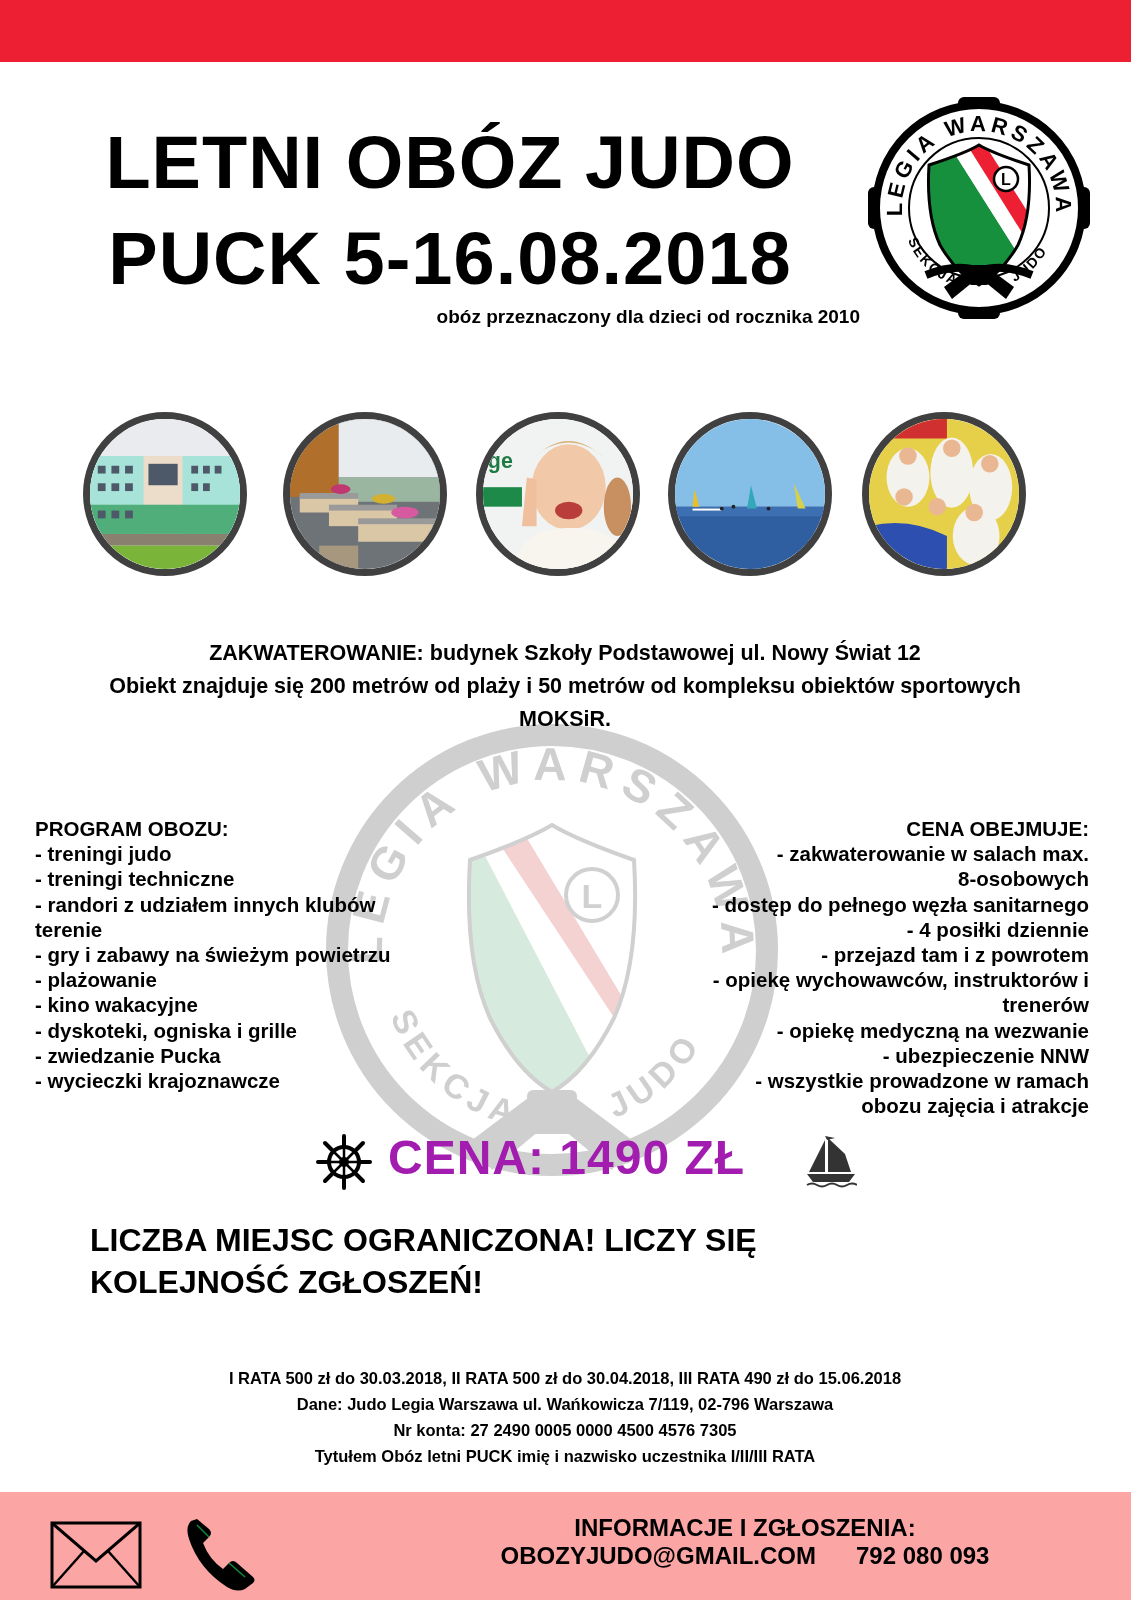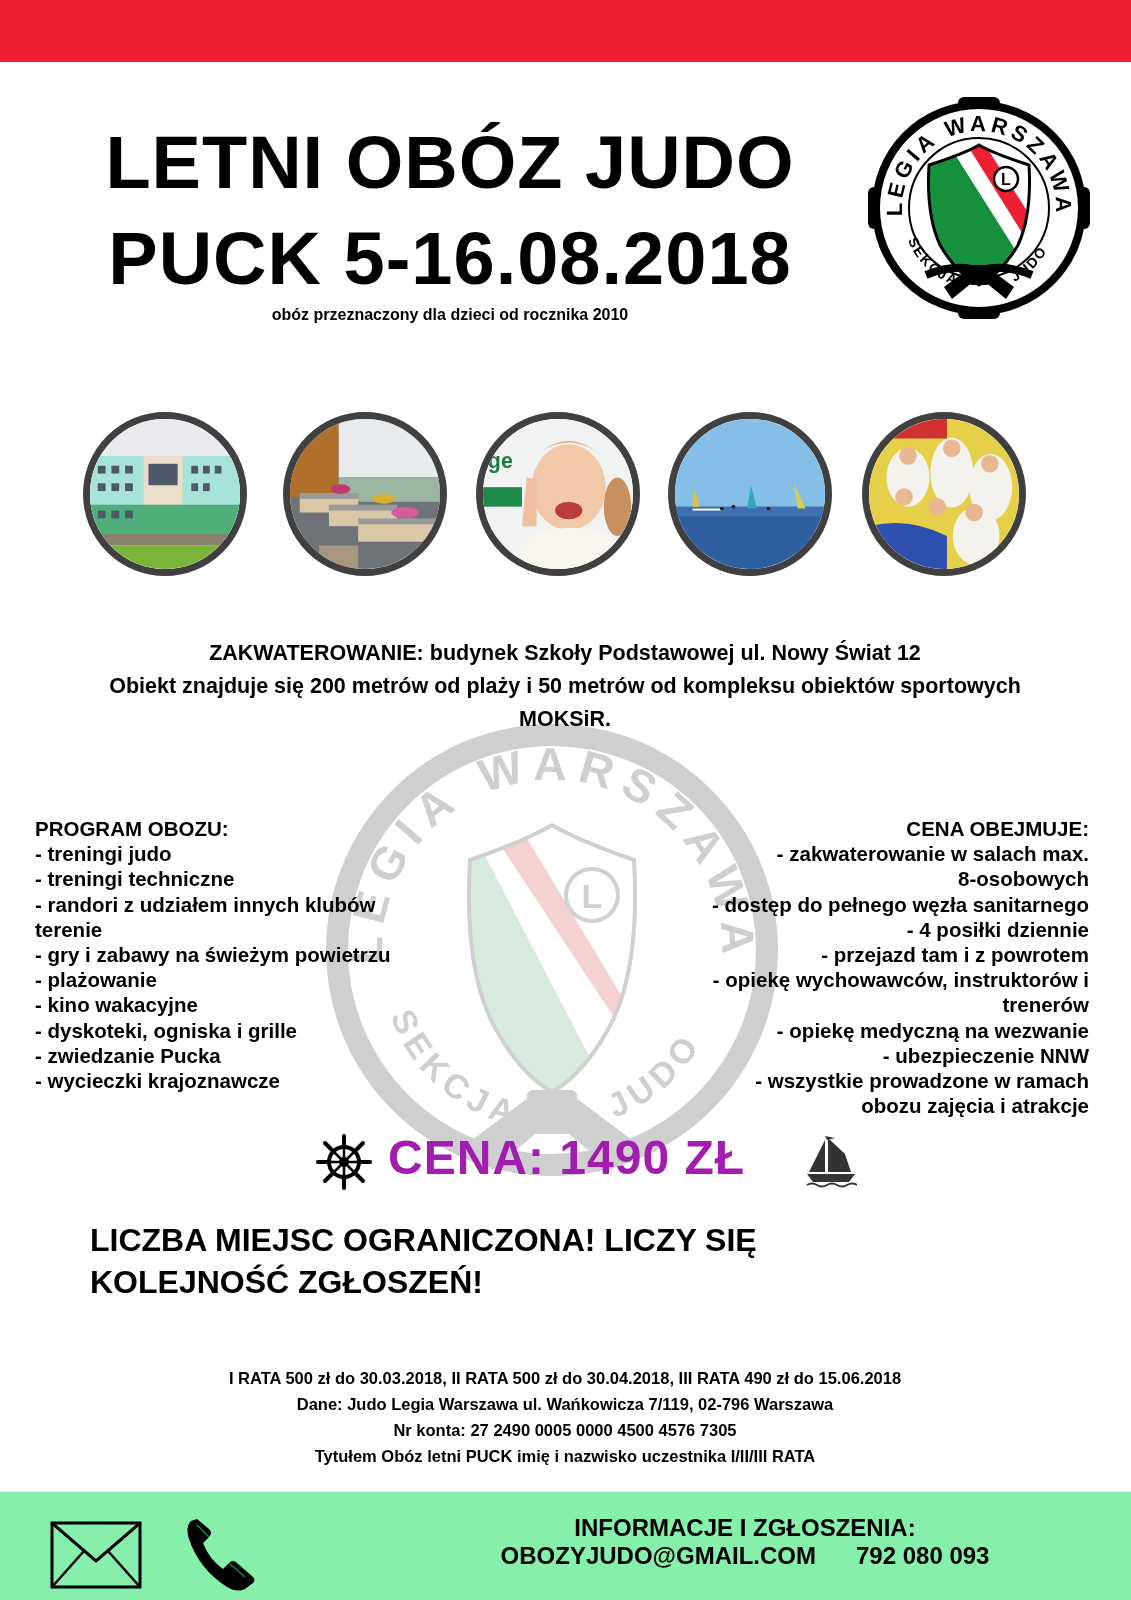--- a/index.html
+++ b/index.html
@@ -4,21 +4,21 @@
 <style>
   * { box-sizing: border-box; margin: 0; padding: 0; }
   html, body { width: 1131px; height: 1600px; background: #ffffff; overflow: hidden; }
   body { position: relative; font-family: "Liberation Sans", "DejaVu Sans", sans-serif; color: #000; }
 
   .top-bar { position: absolute; left: 0; top: 0; width: 1131px; height: 62px; background: #ec2032; }
 
   .title { position: absolute; left: 40px; width: 820px; text-align: center; font-weight: 700; letter-spacing: 1px; line-height: 1; }
   .title.l1 { top: 126px; font-size: 74px; }
   .title.l2 { top: 222px; font-size: 74px; }
-  .subtitle { position: absolute; top: 306px; left: 40px; width: 820px; text-align: center; font-size: 16px; font-weight: 700; }
+  .subtitle { position: absolute; top: 306px; left: 40px; width: 820px; text-align: right; font-size: 19px; font-weight: 700; }
 
   .logo { position: absolute; left: 866px; top: 95px; width: 226px; height: 226px; }
 
   .photos { position: absolute; top: 408px; left: 0; width: 1131px; height: 164px; }
   .photo { position: absolute; top: 4px; width: 164px; height: 164px; border-radius: 50%; border: 7px solid #404040; overflow: hidden; }
   .photo svg { width: 100%; height: 100%; display: block; }
 
   .watermark { position: absolute; left: 322px; top: 700px; width: 460px; height: 520px; opacity: 1; pointer-events: none; }
 
   .acc { position: absolute; left: 20px; width: 1090px; text-align: center; font-size: 21.5px; font-weight: 700; line-height: 33px; }
@@ -40,21 +40,21 @@
   .limit { position: absolute; left: 90px; width: 950px; text-align: left; font-size: 32px; font-weight: 700; line-height: 42px; }
   .limit.l1 { top: 1219px; }
   .limit.l2 { top: 1261px; }
 
   .pay { position: absolute; left: 60px; width: 1010px; text-align: center; font-size: 16.5px; font-weight: 700; line-height: 25.5px; }
   .pay.p1 { top: 1366px; }
   .pay.p2 { top: 1392px; }
   .pay.p3 { top: 1418px; }
   .pay.p4 { top: 1444px; }
 
-  .footer { position: absolute; left: 0; top: 1492px; width: 1131px; height: 108px; background: #86efac; }
+  .footer { position: absolute; left: 0; top: 1492px; width: 1131px; height: 108px; background: #fca5a5; }
   .footer .mail { position: absolute; left: 50px; top: 29px; width: 92px; height: 68px; }
   .footer .phone { position: absolute; left: 183px; top: 23px; width: 75px; height: 78px; }
   .footer .info { position: absolute; left: 430px; top: 22px; width: 630px; text-align: center; font-size: 24px; font-weight: 700; line-height: 28px; color: #000; }
   .footer .info .row2 span { display: inline-block; }
   .footer .info .row2 .gap { width: 40px; }
 </style>
 </head>
 <body>
 
 <div class="top-bar"></div>

